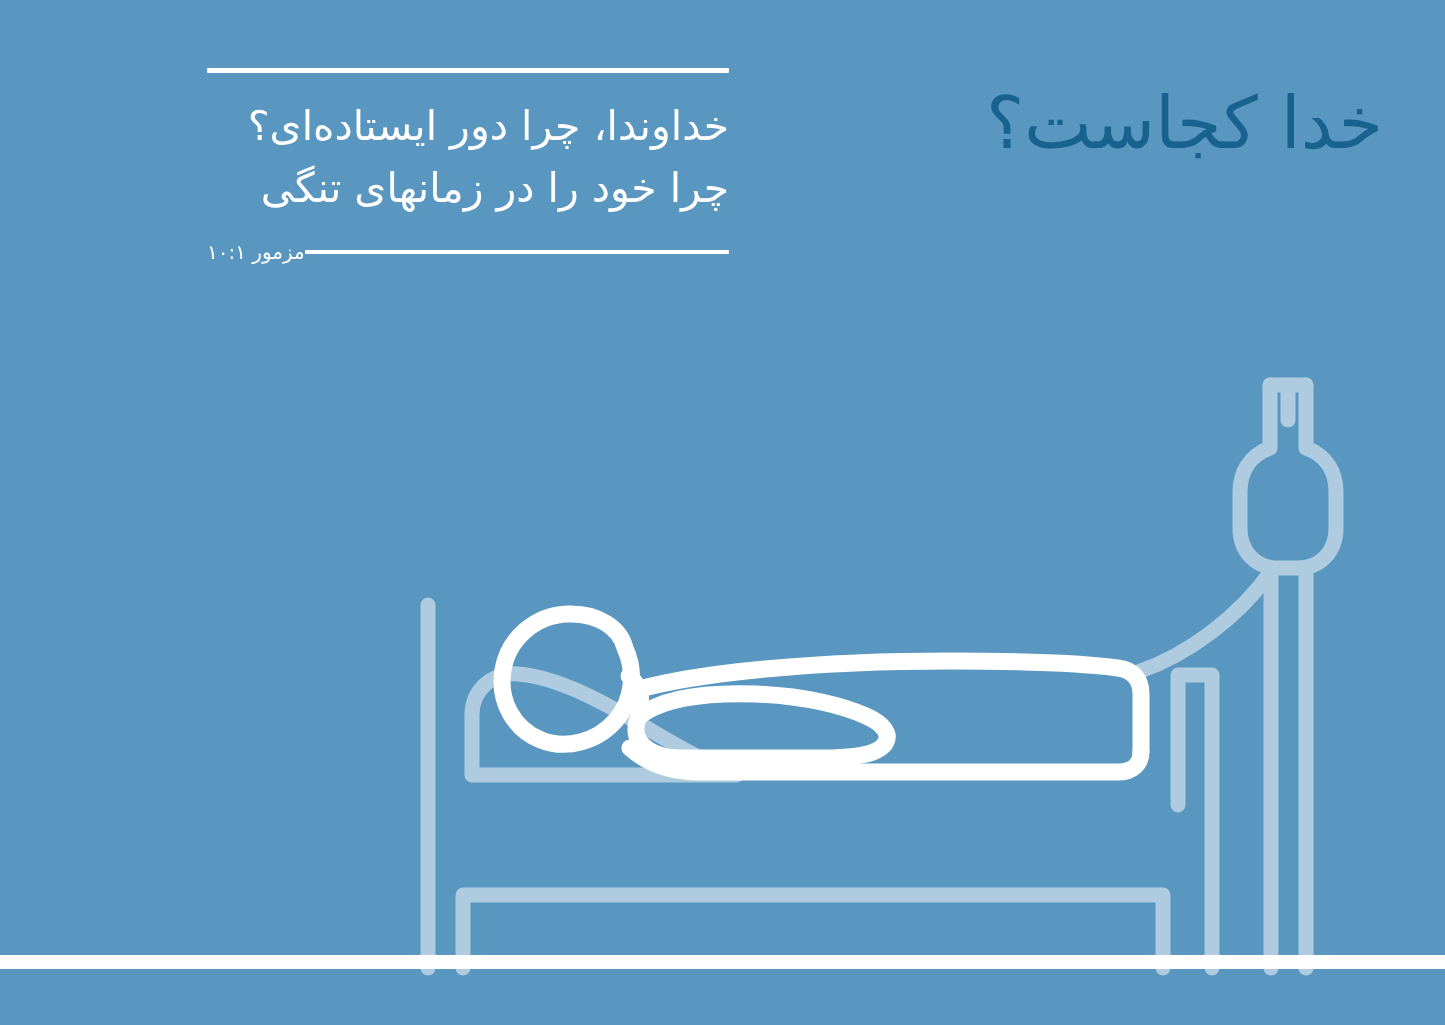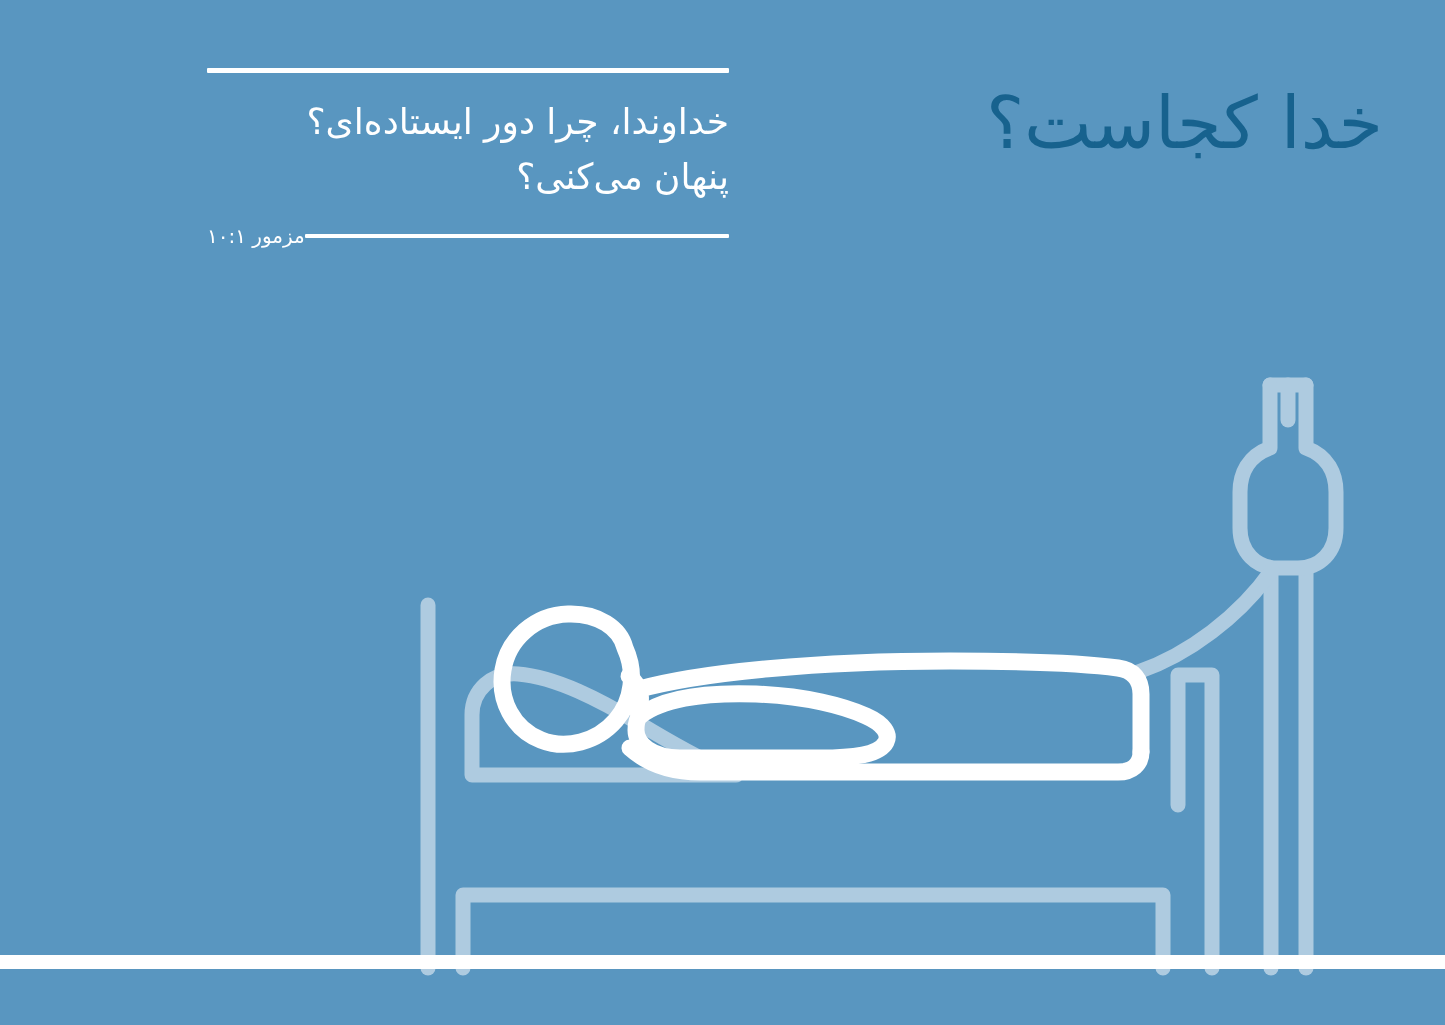--- a/index.html
+++ b/index.html
@@ -46,21 +46,21 @@
     text-align: right;
   }
   .rule {
     background: #ffffff;
     height: 5px;
     border-radius: 1px;
   }
   #rule-top { width: 522px; margin: 0 0 0 auto; }
   #verse-text {
     color: #ffffff;
-    font-size: 36px;
+    font-size: 41px;
     line-height: 1.52;
     margin: 22px 0 20px 0;
     direction: rtl;
     text-align: right;
     font-family: "DejaVu Sans", "Liberation Sans", sans-serif;
   }
   #ref-row {
     display: flex;
     flex-direction: row-reverse;
     align-items: center;
@@ -135,21 +135,21 @@
 
     <rect x="0" y="955" width="1445" height="14" fill="#ffffff"></rect>
   </svg>
 
   <div id="title">خدا کجاست؟</div>
 
   <div id="verse-block">
     <div id="rule-top" class="rule"></div>
     <div id="verse-text">
       <div>خداوندا، چرا دور ایستاده‌ای؟</div>
-      <div>پنهان می‌کنی؟</div>
+      <div>چرا خود را در زمانهای تنگی</div>
     </div>
     <div id="ref-row">
       <div id="verse-ref">مزمور ۱۰:۱</div>
       <div id="rule-bottom" class="rule"></div>
     </div>
   </div>
 
 </div>
 
 </body></html>

